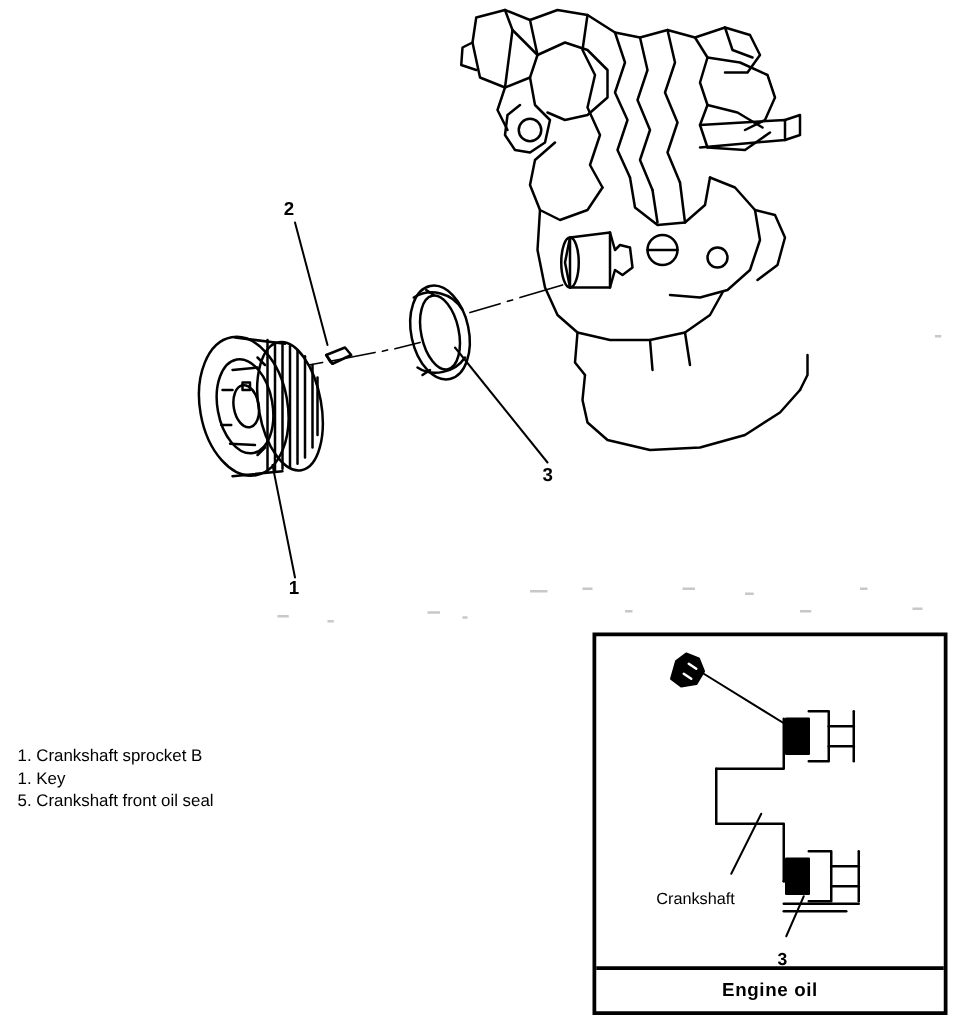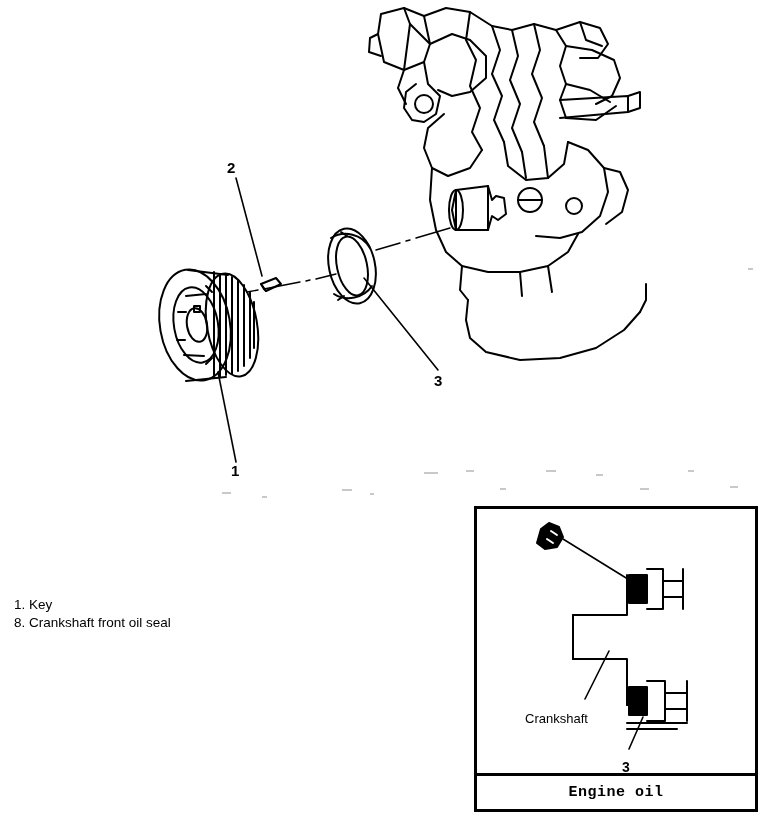--- a/index.html
+++ b/index.html
@@ -73,21 +73,21 @@
     bottom: 0;
     width: 278px;
     height: 36px;
     border-top: 3px solid #000;
     box-sizing: border-box;
     display: flex;
     align-items: center;
     justify-content: center;
   }
   #inset-caption-bar span {
-    font-family: Liberation Mono, monospace;
+    font-family: Liberation Sans, sans-serif;
     font-size: 15px;
     font-weight: bold;
     letter-spacing: 0.5px;
   }
   .inset-label {
     position: absolute;
     font-family: "Liberation Sans", sans-serif;
     font-size: 13px;
     color: #000;
   }
@@ -231,22 +231,23 @@
   <div class="noise-dot" style="left:466px; top:470px; width:8px; height:2px;"></div>
   <div class="noise-dot" style="left:500px; top:488px; width:6px; height:2px;"></div>
   <div class="noise-dot" style="left:546px; top:470px; width:10px; height:2px;"></div>
   <div class="noise-dot" style="left:596px; top:474px; width:7px; height:2px;"></div>
   <div class="noise-dot" style="left:640px; top:488px; width:9px; height:2px;"></div>
   <div class="noise-dot" style="left:688px; top:470px; width:6px; height:2px;"></div>
   <div class="noise-dot" style="left:730px; top:486px; width:8px; height:2px;"></div>
   <div class="noise-dot" style="left:748px; top:268px; width:5px; height:2px;"></div>
 
   <div id="legend">
+    <div class="legend-row">1. Crankshaft sprocket B</div>
     <div class="legend-row">1. Key</div>
-    <div class="legend-row">8. Crankshaft front oil seal</div>
+    <div class="legend-row">5. Crankshaft front oil seal</div>
   </div>
 
   <div id="inset-box">
 
     <svg id="inset-svg" viewBox="0 0 278 262">
       <g fill="none" stroke="#000" stroke-width="2" stroke-linejoin="round" stroke-linecap="round">
 
         <path d="M64 20 L72 14 L82 18 L86 28 L80 38 L68 40 L60 34 Z" fill="#000" stroke="#000"></path>
         <path d="M74 22 L80 26" stroke="#fff" stroke-width="2"></path>
         <path d="M70 30 L76 34" stroke="#fff" stroke-width="2"></path>

